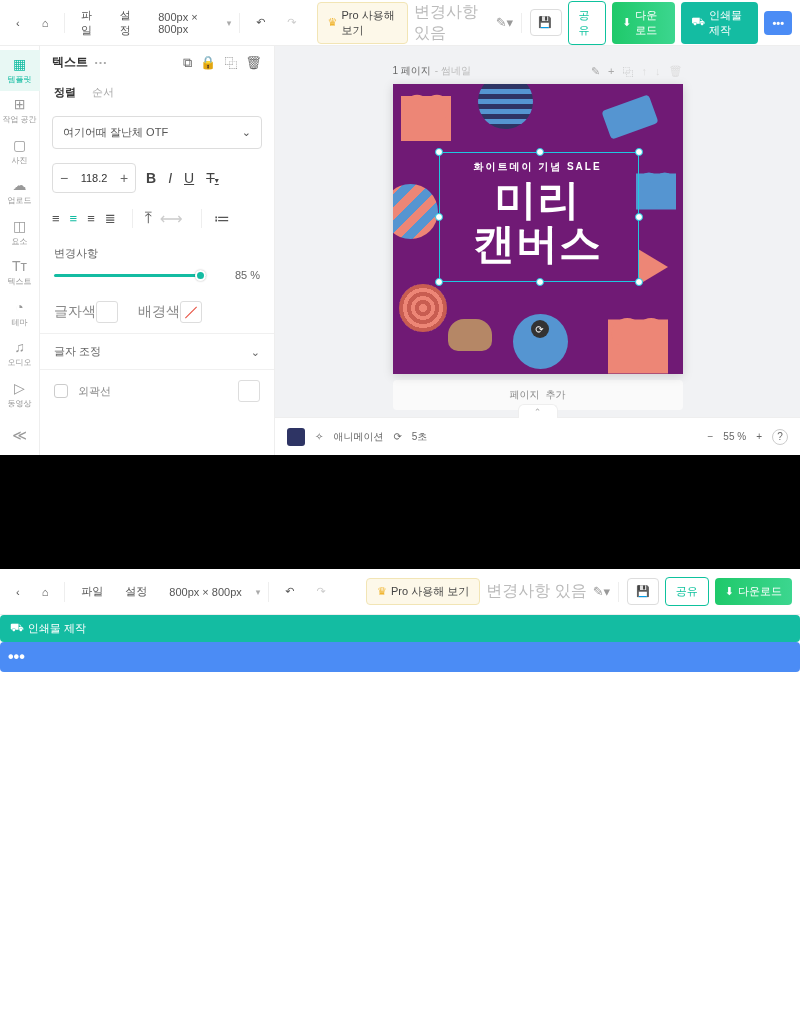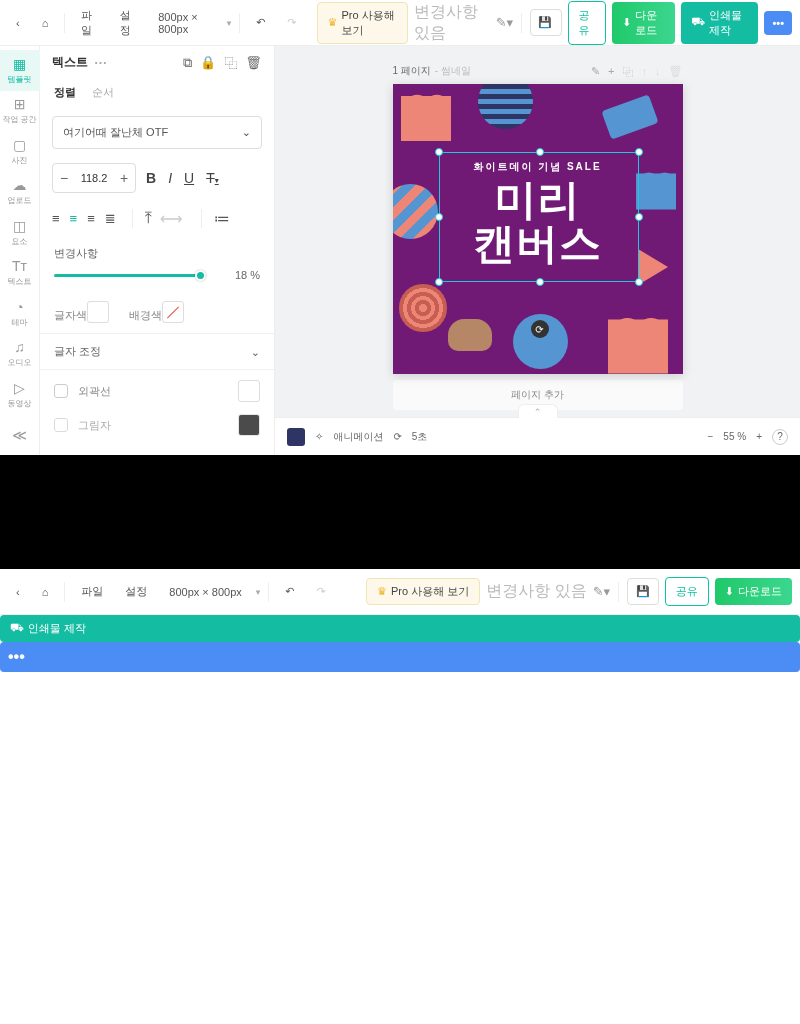--- a/index.html
+++ b/index.html
@@ -41,21 +41,21 @@
 .align-row { display: flex; align-items: center; gap: 6px; padding: 8px 12px; }
 .align-group { display: flex; gap: 10px; color: #555; font-size: 13px; }
 .align-group .active { color: #14bca2; }
 .vert-group { display: flex; gap: 8px; margin-left: 10px; color: #555; border-left: 1px solid #eee; padding-left: 12px; }
 .list-btn { margin-left: 12px; border-left: 1px solid #eee; padding-left: 12px; color: #555; }
 .section-label { font-size: 11px; color: #666; padding: 10px 14px 4px; }
 .slider-row { display: flex; align-items: center; gap: 10px; padding: 4px 14px 10px; }
 .slider-track { flex: 1; height: 3px; background: #14bca2; border-radius: 2px; position: relative; }
 .slider-thumb { position: absolute; right: 0; top: -4px; width: 11px; height: 11px; background: #14bca2; border-radius: 50%; border: 2px solid #fff; box-shadow: 0 0 2px rgba(0,0,0,0.3); }
 .slider-val { font-size: 11px; color: #666; width: 44px; text-align: right; }
-.color-row { display: flex; padding: 10px 14px; gap: 0; align-items: flex-end; font-size: 11px; color: #888; }
+.color-row { display: flex; padding: 10px 14px; gap: 0; align-items: center; font-size: 14px; color: #888; }
 .color-swatch { width: 22px; height: 22px; border: 1px solid #ddd; border-radius: 3px; }
 .color-swatch.none { position: relative; background: #fff; }
 .color-swatch.none::after { content: ''; position: absolute; left: 2px; right: 2px; top: 50%; height: 1px; background: #e74c3c; transform: rotate(-45deg); }
 .expand-row { display: flex; justify-content: space-between; align-items: flex-end; padding: 10px 14px; font-size: 11px; color: #666; border-top: 1px solid #f0f0f0; cursor: pointer; }
 .check-row { display: flex; align-items: center; gap: 10px; padding: 10px 14px; font-size: 11px; color: #888; border-top: 1px solid #f0f0f0; }
 .check-row .cb { width: 14px; height: 14px; border: 1px solid #ccc; border-radius: 3px; }
 .check-row .end-swatch { width: 22px; height: 22px; border: 1px solid #ddd; border-radius: 3px; margin-left: auto; }
 .canvas-area { flex: 1; background: #f1f2f4; display: flex; flex-direction: column; overflow: hidden; }
 .canvas-scroll { flex: 1; display: flex; flex-direction: column; align-items: center; padding: 18px 0 0; }
 .page-label { width: 290px; display: flex; align-items: center; font-size: 10px; color: #666; margin-bottom: 6px; }
@@ -65,21 +65,21 @@
 .shape { position: absolute; }
 .heart { width: 50px; height: 45px; }
 .heart::before, .heart::after { content: ''; position: absolute; top: 0; width: 26px; height: 40px; border-radius: 26px 26px 0 0; background: inherit; }
 .heart::before { left: 26px; transform: rotate(-45deg); transform-origin: 0 100%; }
 .heart::after { left: 0; transform: rotate(45deg); transform-origin: 100% 100%; }
 .circle { border-radius: 50%; }
 .candy { width: 50px; height: 30px; background: #5595d1; border-radius: 4px; transform: rotate(-20deg); }
 .sel-box { position: absolute; border: 1.5px solid #1fc8e0; pointer-events: none; }
 .sel-handle { position: absolute; width: 8px; height: 8px; background: #fff; border: 1.5px solid #1fc8e0; border-radius: 50%; }
 .canvas-text { position: absolute; color: #fff; font-weight: 800; text-align: center; width: 100%; letter-spacing: 1px; }
-.add-page { background: #fafafa; width: 290px; text-align: center; padding: 8px; font-size: 10px; color: #888; border-radius: 4px; margin-top: 6px; cursor: pointer; }
+.add-page { background: #fafafa; width: 290px; text-align: center; padding: 8px; font-size: 10px; color: #888; border-radius: 4px; margin-top: 6px; cursor: pointer; font-family: Liberation Mono, monospace; }
 .bottom-bar { height: 38px; border-top: 1px solid #eee; background: #fff; display: flex; align-items: center; padding: 0 12px; gap: 10px; font-size: 10px; color: #666; position: relative; }
 .bb-swatch { width: 18px; height: 18px; background: #2e3464; border-radius: 3px; }
 .bb-expand { position: absolute; left: 50%; top: -14px; transform: translateX(-50%); width: 40px; height: 14px; background: #fff; border: 1px solid #eee; border-bottom: none; border-radius: 6px 6px 0 0; display: flex; align-items: center; justify-content: center; color: #aaa; font-size: 9px; }
 .udl { text-decoration: underline; }
 .strk { text-decoration: line-through; }
 .play-tri { width: 0; height: 0; border-style: solid; border-width: 18px 0 18px 30px; border-color: transparent transparent transparent #ed8676; }
 </style>
 </head>
 <body>
 
@@ -202,41 +202,36 @@
           <span>⤒</span>
           <span style="color:#ccc">⟷</span>
         </div>
         <span class="list-btn">≔</span>
       </div>
       <div class="section-label">변경사항</div>
       <div class="slider-row">
         <div class="slider-track">
             <div class="slider-thumb"></div>
           </div>
-        <div class="slider-val">18 %</div>
+        <div class="slider-val">85 %</div>
       </div>
       <div class="color-row">
         <span>글자색</span>
         <span class="color-swatch" style="background:#fff"></span>
         <span style="margin-left:20px">배경색</span>
         <span class="color-swatch none"></span>
       </div>
       <div class="expand-row">
           <span>글자 조정</span>
           <span>⌄</span>
         </div>
       <div class="check-row">
           <span class="cb"></span>
           <span>외곽선</span>
           <span class="end-swatch" style="background:#fff"></span>
-        </div>
-      <div class="check-row" style="border-top:none;padding-top:2px;opacity:.7">
-          <span class="cb"></span>
-          <span>그림자</span>
-          <span class="end-swatch" style="background:#000"></span>
         </div>
     </div>
     <div class="canvas-area">
       <div class="canvas-scroll">
         <div class="page-label">
           <span>1 페이지</span>
           <span class="sub">- 썸네일</span>
           <div class="page-tools">
             <span>✎</span>
             <span>+</span>

